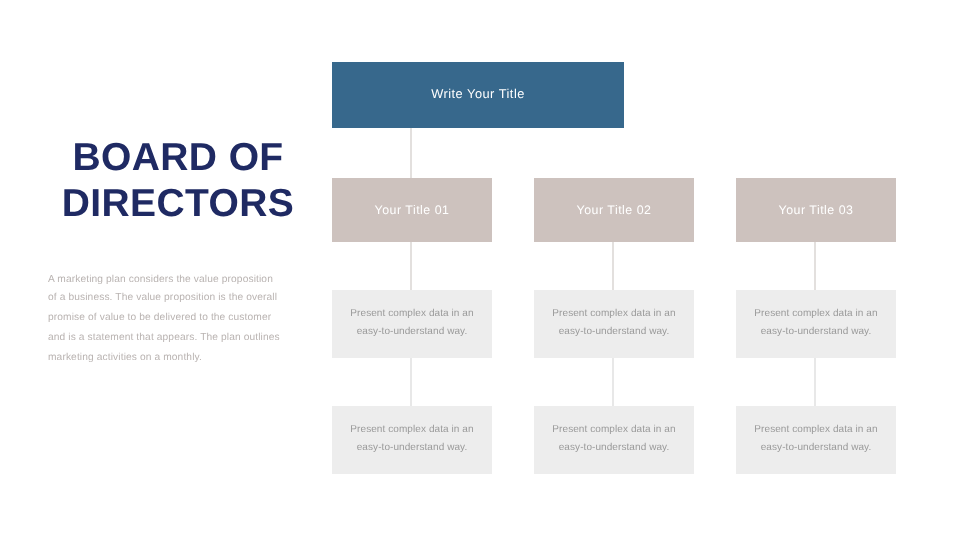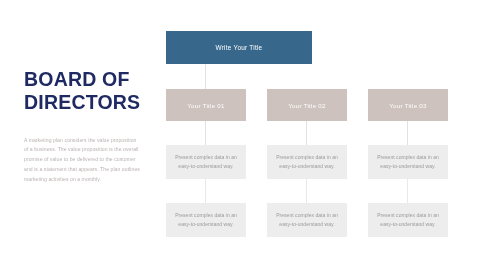--- a/index.html
+++ b/index.html
@@ -30,20 +30,21 @@
   }
 
   #page-title {
     color: #1f2a63;
     font-size: 19.5px;
     line-height: 1.17;
     font-weight: 700;
     letter-spacing: 0.2px;
     margin: 0;
     white-space: pre-line;
+    text-align: center;
   }
 
   #intro-paragraph {
     margin: 22px 0 0 0;
     width: 118px;
     color: #b9b3b1;
     font-size: 5.1px;
     line-height: 1.92;
     letter-spacing: 0.06px;
     text-align: left;

